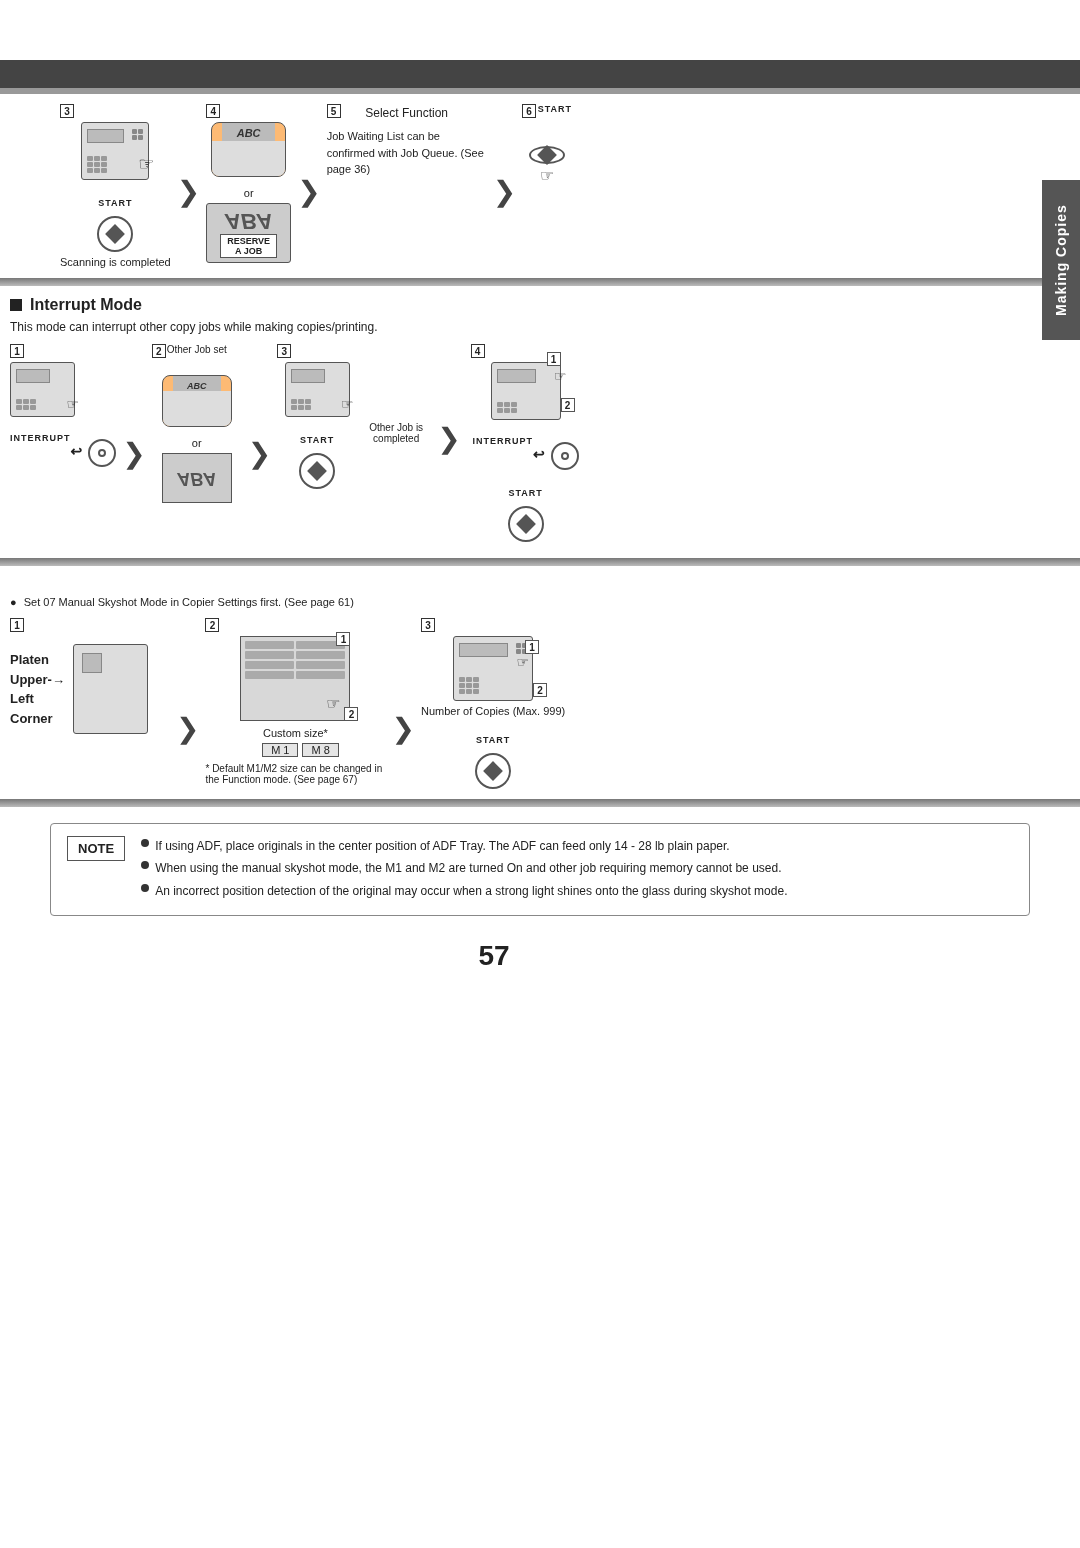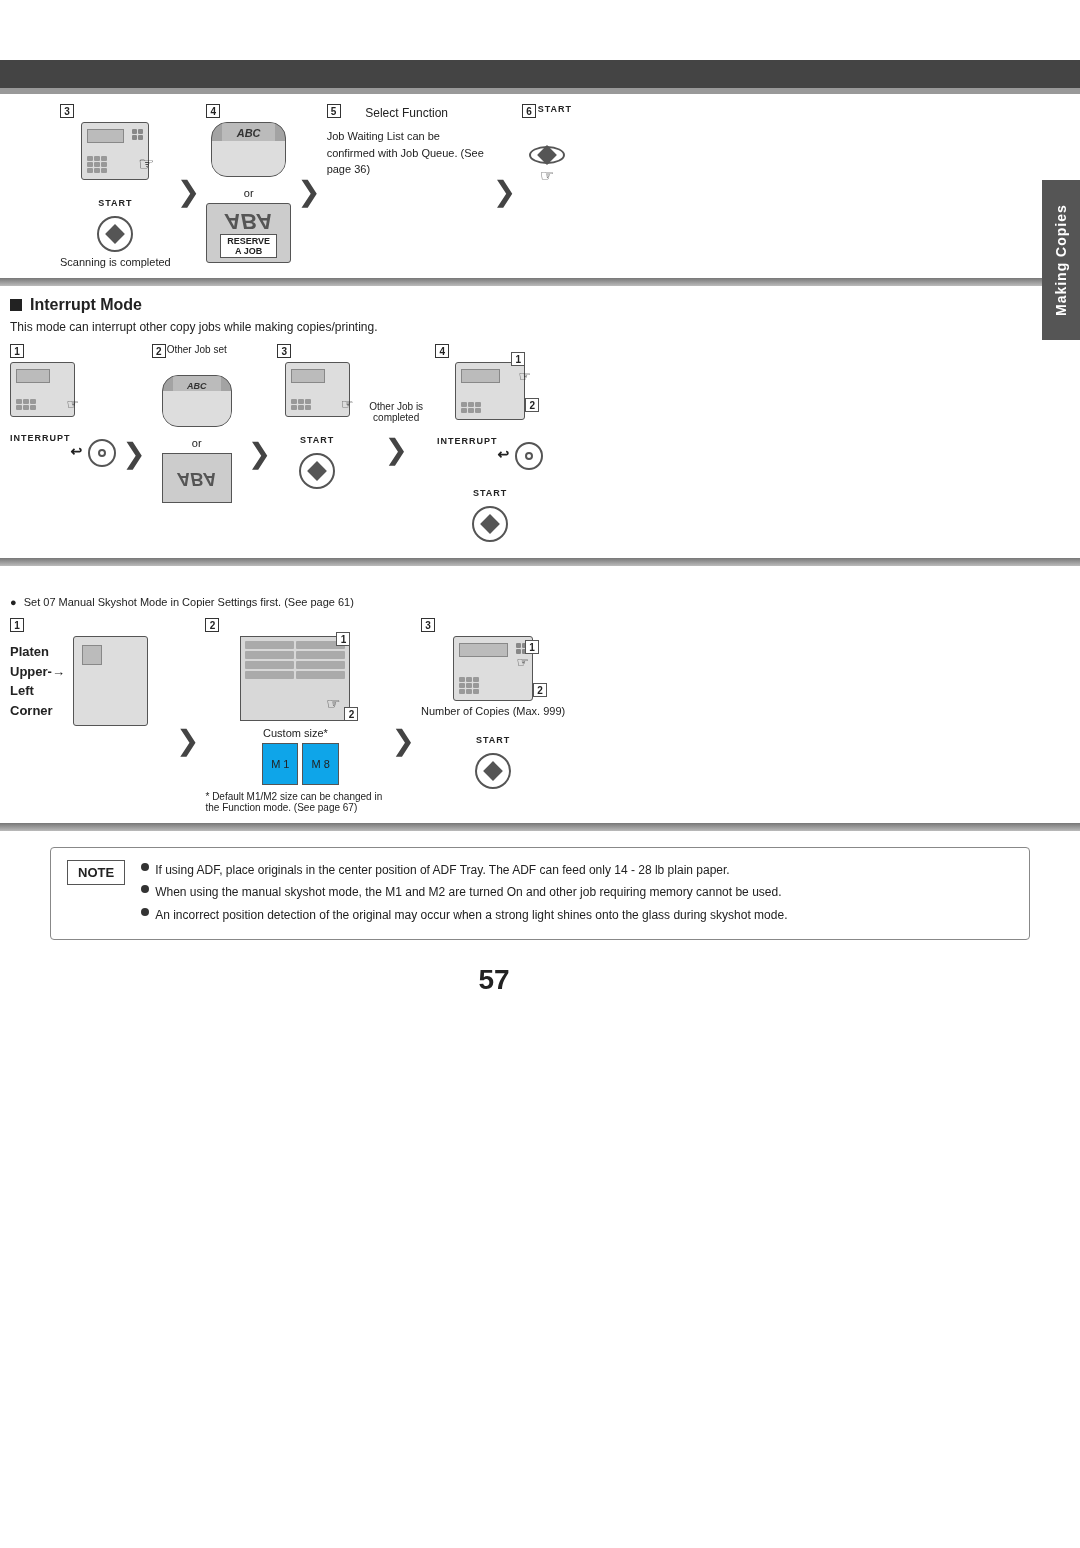--- a/index.html
+++ b/index.html
@@ -180,23 +180,23 @@
     }
 
     .m-buttons {
       display: flex;
       gap: 4px;
       margin-top: 4px;
       margin-left: 10px;
     }
     .m-btn {
       border: 1.5px solid #555;
-      padding: 14px 8px;
+      padding: 0 8px;
       font-size: 11px;
-      background: #0ea5e9;
+      background: #e5e5e5;
     }
 
     .copies-area {
       margin-top: 4px;
       font-size: 11px;
     }
 
     
     .note-section {
       border: 1.5px solid #888;
@@ -365,23 +365,23 @@
     .copier-device .key {
       width: 6px;
       height: 5px;
       background: #999;
       border-radius: 1px;
     }
 
     .adf-device {
       width: 75px;
       height: 55px;
-      background: #a3a3a3;
+      background: #fdba74;
       border: 1.5px solid #555;
-      border-radius: 16px;
+      border-radius: 8px;
       position: relative;
       margin-top: 18px;
       overflow: hidden;
     }
     .adf-device .paper-tray {
       position: absolute;
       top: 0;
       left: 10px;
       right: 10px;
       height: 20px;
@@ -576,21 +576,21 @@
             <span style="position:absolute;right:-5px;bottom:4px;font-size:14px;">☞</span>
           </div>
           <div class="start-button-area">
             <span class="start-label">START</span>
             <div class="circle-with-diamond">
               <div class="diamond"></div>
             </div>
           </div>
         </div>
 
-        <div style="display:flex;flex-direction:column;align-items:center;align-self:center;margin:0 4px;margin-top:-20px;">
+        <div style="display:flex;flex-direction:row;align-items:center;align-self:center;margin:0 4px;margin-top:-20px;">
           <span style="font-size:10px;text-align:center;max-width:70px;">Other Job is
 completed</span>
           <div class="big-arrow">❯</div>
         </div>
 
         <div class="step-wrapper" style="min-width:110px;">
           <div class="num-badge">4</div>
 
           <div style="position:relative;">
             <div class="copier-device" style="width:70px;height:58px;">
@@ -638,21 +638,21 @@
   <div class="main-content skyshot-section">
     <div class="skyshot-note">
       <span style="margin-right:4px;">●</span>
       <span>Set 07 Manual Skyshot Mode in Copier Settings first. (See page 61)</span>
     </div>
 
     <div class="skyshot-diagram">
 
       <div class="step-wrapper" style="min-width:160px;align-items:flex-start;">
         <div class="num-badge">1</div>
-        <div style="display:flex;align-items:center;margin-top:18px;">
+        <div style="display:flex;align-items:center;margin-top:26px;">
           <div style="font-size:13px;font-weight:bold;line-height:1.5;margin-right:8px;">
             <span>Platen</span><br>
             <span>Upper-→</span><br>
             <span>Left</span><br>
             <span>Corner</span>
           </div>
           <div style="width:75px;height:90px;background:#ddd;border:1.5px solid #555;border-radius:3px;position:relative;">
 
             <div style="position:absolute;top:8px;left:8px;width:20px;height:20px;background:#bbb;border:1px solid #888;"></div>
           </div>

